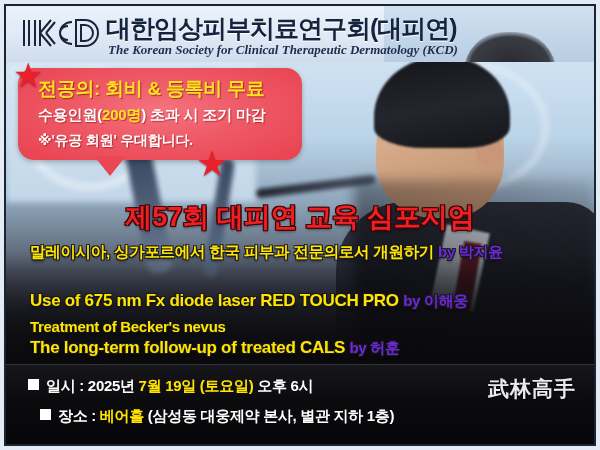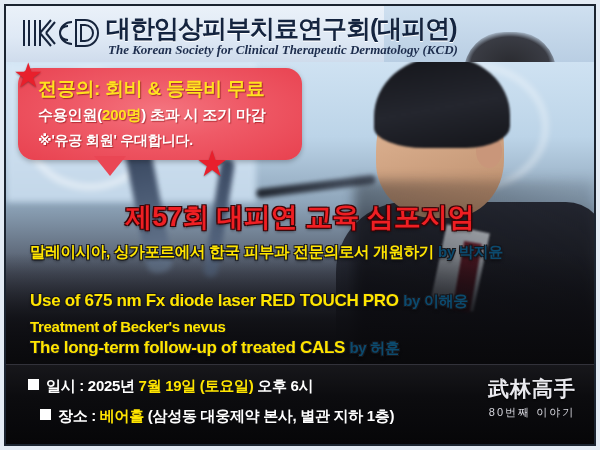--- a/index.html
+++ b/index.html
@@ -196,21 +196,21 @@
   
   .lectures{
     position:absolute;left:24px;top:236px;width:560px;
   }
   .lect{
     font-size:17px;font-weight:bold;color:#ffe500;
     white-space:nowrap;letter-spacing:-.3px;
     text-shadow:-1px -1px 0 #17171c,1px -1px 0 #17171c,-1px 1px 0 #17171c,1px 1px 0 #17171c,0 2px 3px rgba(0,0,0,.6);
     margin-bottom:7px;
   }
-  .lect .by{color:#0c4a6e;font-size:15px;}
+  .lect .by{color:#6d28d9;font-size:15px;}
   .lect.l1{font-size:15.5px;}
   .lect.l2{font-size:17px;margin-top:28px;}
   .lect.l3{font-size:15px;margin-bottom:3px;}
   .lect.l4{font-size:17px;}
 
   
   .bottombar{
     position:absolute;left:0;bottom:0;width:100%;height:79px;
     background:linear-gradient(180deg,#17171b 0%,#0c0c0f 40%,#060608 100%);
     border-top:1px solid #32323a;
@@ -302,18 +302,17 @@
 
     <div class="bottombar">
       <div class="info">
         <span class="sq"></span><span>일시 : </span><span>2025년 </span><span class="yel">7월 19일 (토요일)</span><span> 오후 6시</span>
       </div>
       <div class="info info2">
         <span class="sq"></span><span>장소 : </span><span class="yel">베어홀</span><span> (삼성동 대웅제약 본사, 별관 지하 1층)</span>
       </div>
       <div class="wm">
         <div class="wm-main">武林高手</div>
-        <div class="wm-sub">80번째 이야기</div>
       </div>
     </div>
 
   </div>
 </div>
 
 </body></html>

